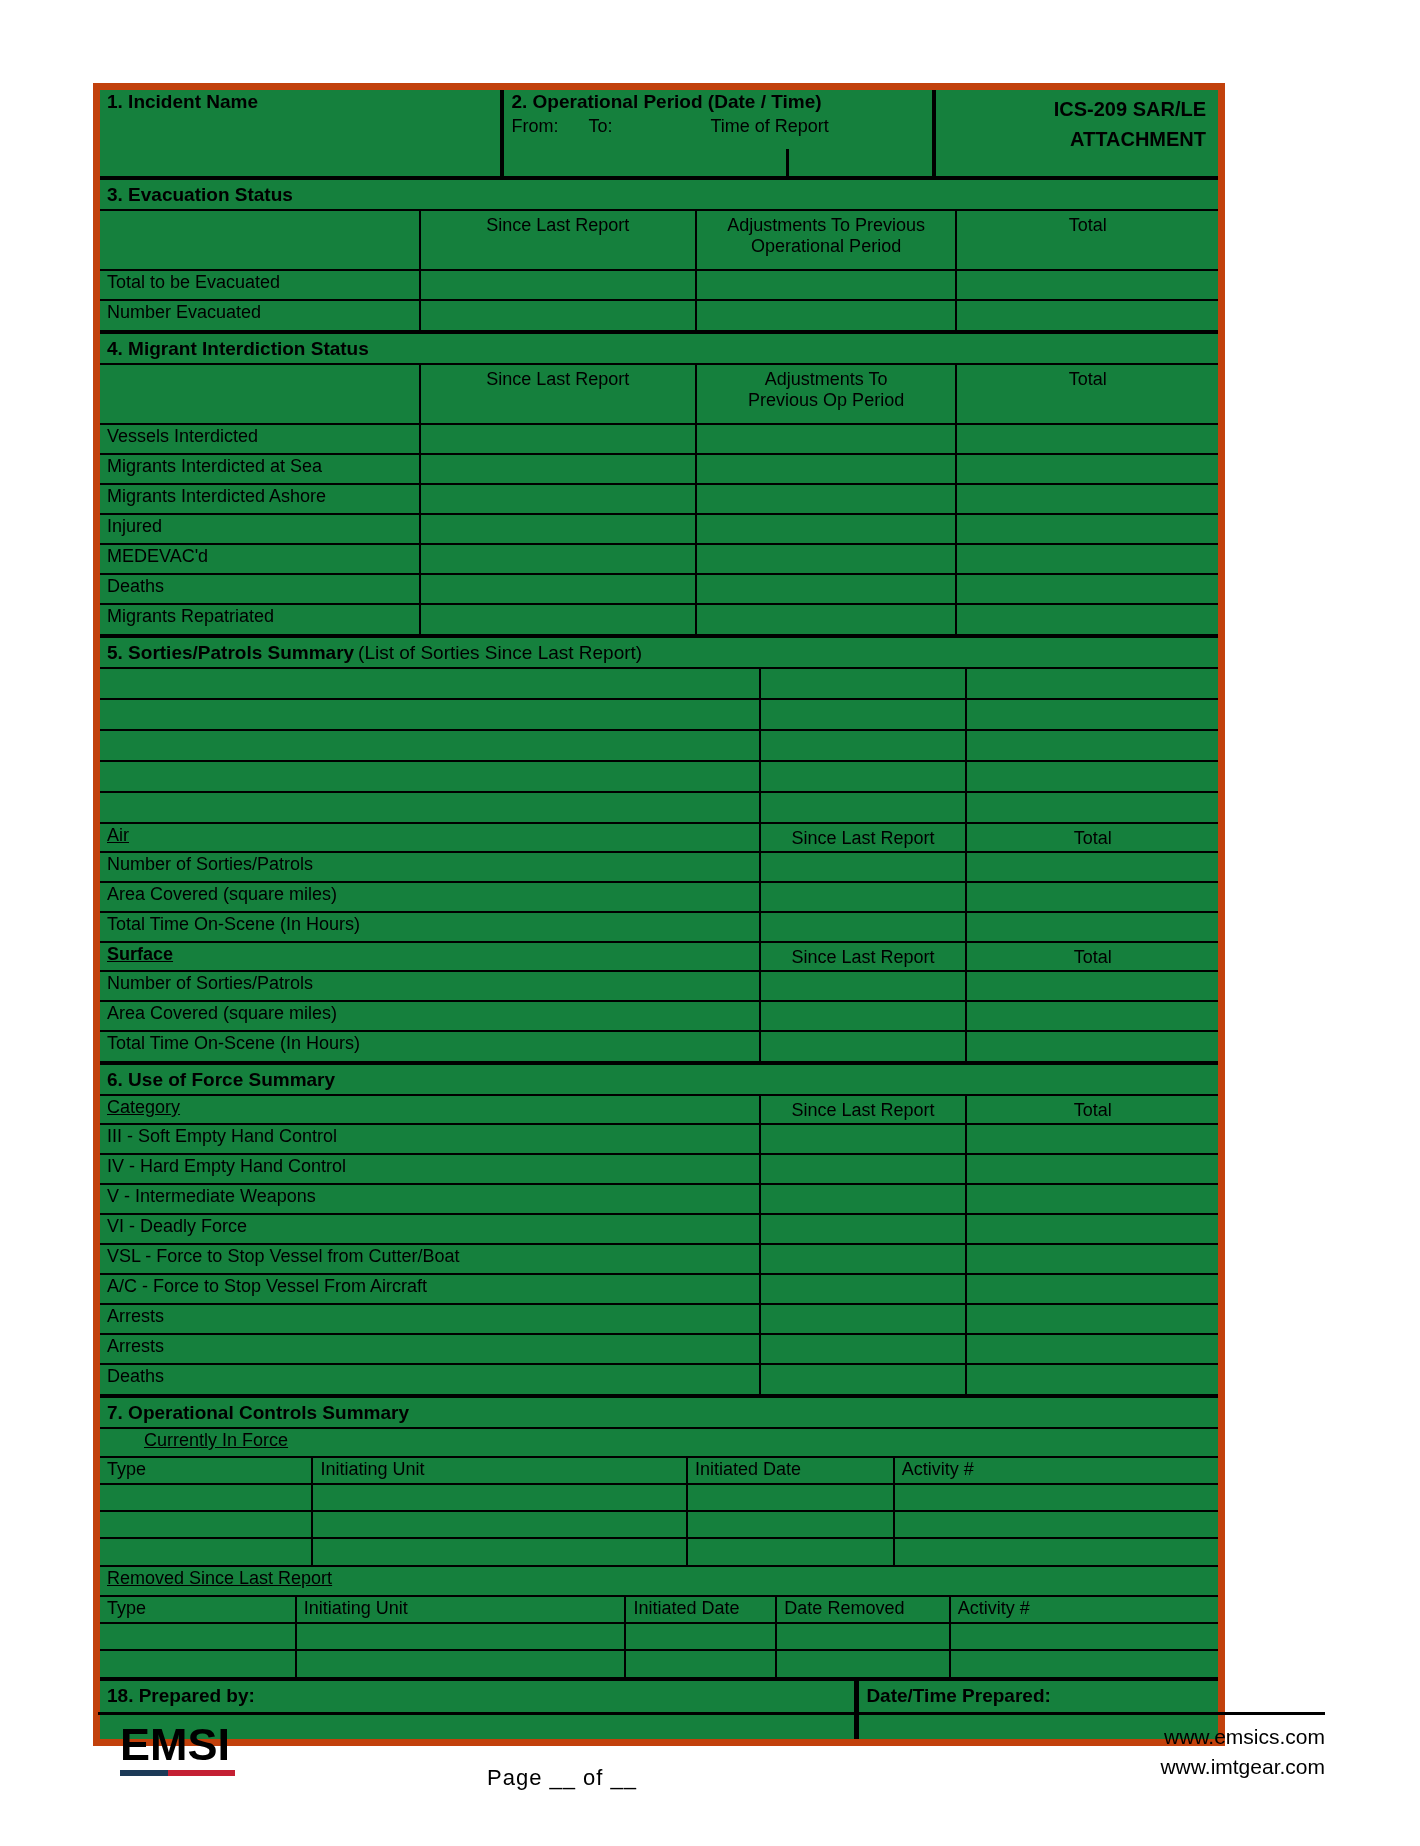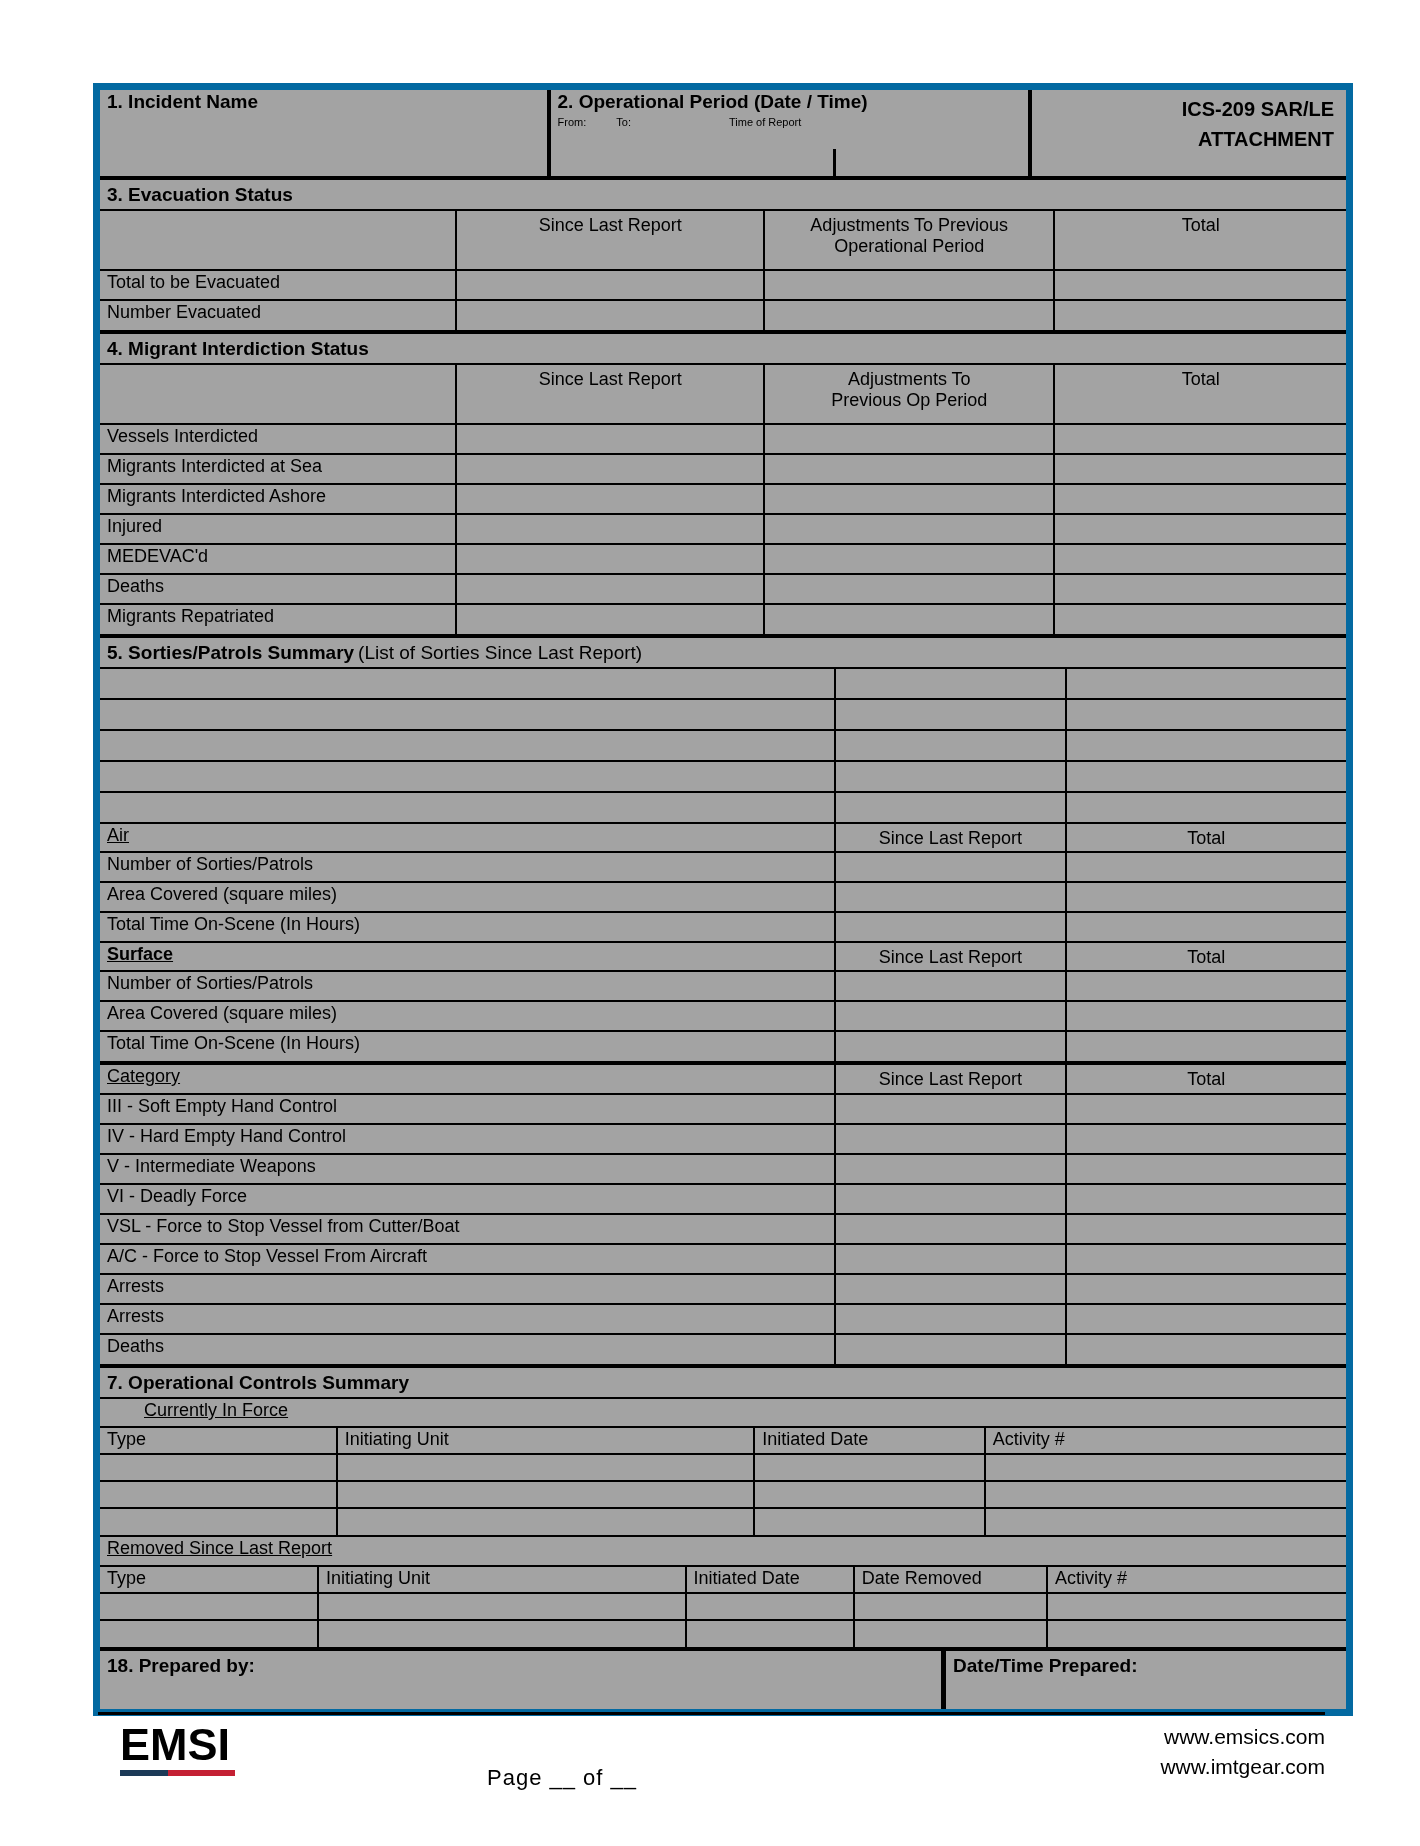--- a/index.html
+++ b/index.html
@@ -1,19 +1,19 @@
 <!DOCTYPE html>
 <html><head>
 <meta charset="utf-8">
 <style>
   * { margin:0; padding:0; box-sizing:border-box; }
   body { background:#fff; font-family:"Liberation Sans", sans-serif; color:#000; }
   .page { position:relative; width:1420px; height:1846px; background:#ffffff; overflow:hidden; }
 
-  .form { position:absolute; left:93px; top:83px; width:1260px; border:7px solid #0369a1; background:#a3a3a3; }
+  .form { position:absolute; left:93px; top:83px; width:1132px; border:7px solid #c2410c; background:#15803d; }
   .sec { width:100%; }
   .sec + .sec { border-top:4px solid #000; }
 
   table { width:100%; border-collapse:collapse; table-layout:fixed; }
   td { border:2px solid #000; font-size:18px; padding:1px 7px; vertical-align:top; overflow:hidden; }
   tr > td:first-child { border-left:none; }
   tr > td:last-child  { border-right:none; }
   table tr:first-child > td { border-top:none; }
   table tr:last-child  > td { border-bottom:none; }
 
@@ -28,21 +28,21 @@
   .lbl   { }
   .u     { text-decoration:underline;margin-top:12px; }
   .bu    { font-weight:bold; text-decoration:underline; }
   .sub td{ height:29px; }
 
   
   .t-hdr td { height:86px; border-left-width:4px; }
   .t-hdr td:first-child { border-left:none; }
   .bold-lab { font-weight:bold; font-size:19px; }
   .b2 { position:relative; }
-  .fromline { font-size:11px; margin-top:3px; white-space:nowrap; }
+  .fromline { font-size:18px; margin-top:3px; white-space:nowrap; }
   .fromline .sp-to  { margin-left:30px; }
   .fromline .sp-tor { margin-left:98px; }
   .tick { position:absolute; left:282px; bottom:0; width:3px; height:27px; background:#000; }
   .b3 { text-align:right; font-weight:bold; font-size:20px; line-height:1.5; padding-right:12px; padding-top:4px; }
 
   
   .t-prep td { height:58px; font-weight:bold; font-size:19px; padding-top:4px; }
   .t-prep td + td { border-left-width:5px; }
 
   
@@ -274,20 +274,23 @@
     </div>
 
     <div class="sec">
       <table>
         <colgroup>
             <col style="width:59%">
             <col style="width:18.5%">
             <col style="width:22.5%">
           </colgroup>
         <tbody>
+            <tr>
+              <td class="title" colspan="3">6. Use of Force Summary</td>
+            </tr>
         <tr class="sub">
           <td><span class="u">Category</span></td>
           <td class="hdr">Since Last Report</td>
           <td class="hdr">Total</td>
         </tr>
         <tr class="r">
               <td class="lbl">III - Soft Empty Hand Control</td>
               <td></td>
               <td></td>
             </tr>

